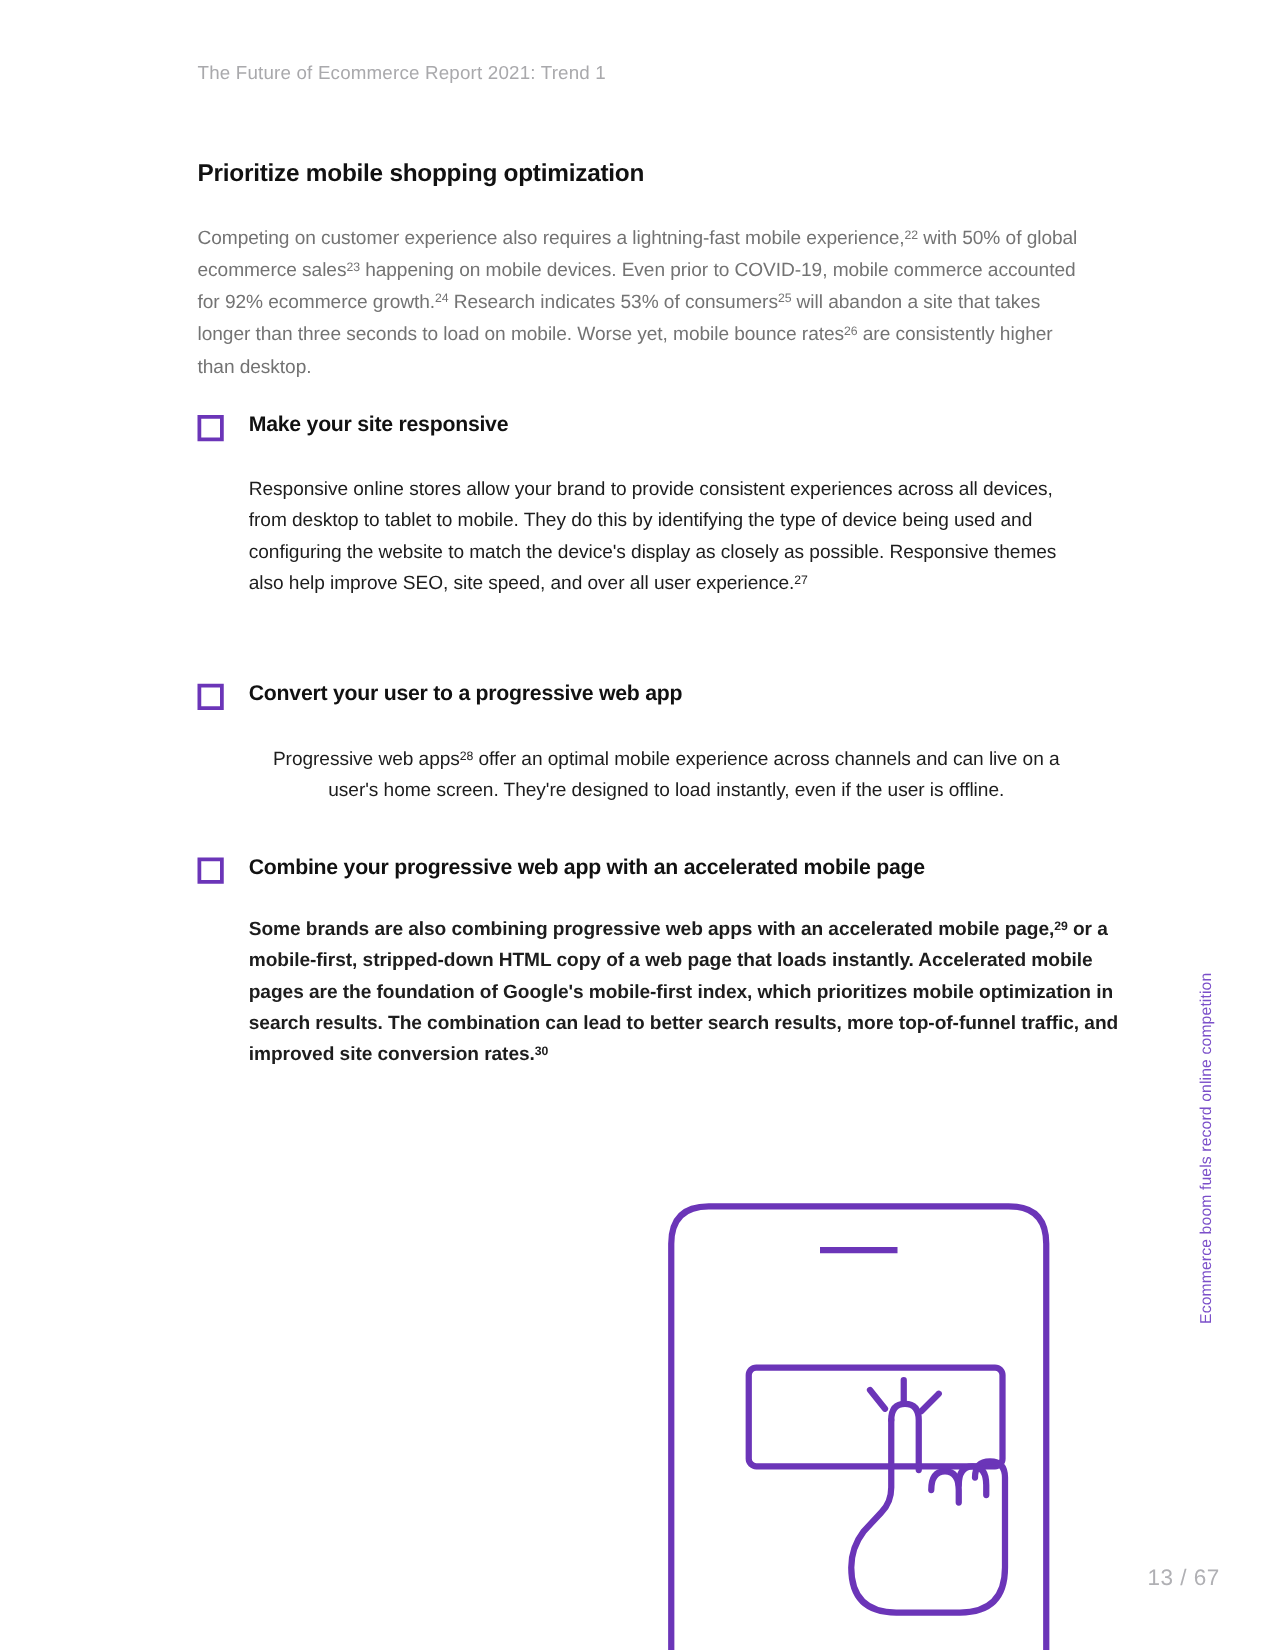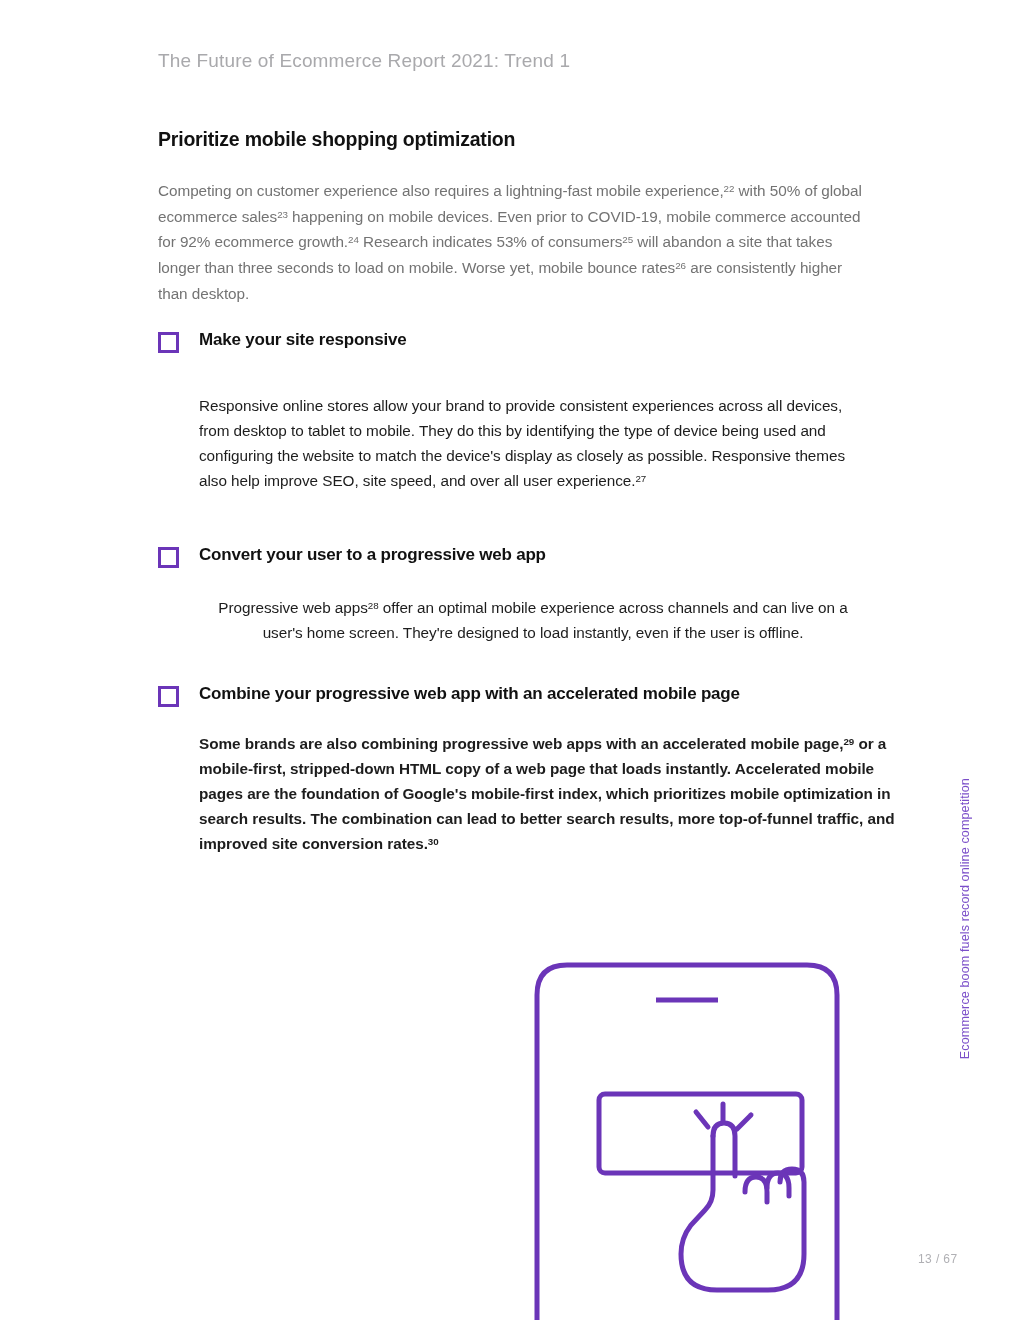--- a/index.html
+++ b/index.html
@@ -17,21 +17,21 @@
     font-family: "Liberation Sans", "DejaVu Sans", sans-serif;
     color: #1a1a1a;
     -webkit-font-smoothing: antialiased;
   }
 
   
   .running-header {
     position: absolute;
     left: 158px;
     top: 50px;
-    font-size: 19px;
+    font-size: 15px;
     letter-spacing: 0.15px;
     color: #a9a9ac;
     font-weight: 400;
     white-space: nowrap;
   }
 
   
   .page-title {
     position: absolute;
     left: 158px;
@@ -79,21 +79,21 @@
     left: 41px;
     top: 0px;
     font-size: 17px;
     font-weight: bold;
     letter-spacing: -0.2px;
     color: #111111;
     white-space: nowrap;
   }
   .section-body {
     margin-left: 41px;
-    margin-top: 37px;
+    margin-top: 23px;
     font-size: 15.3px;
     line-height: 25px;
     color: #1d1d1d;
     letter-spacing: -0.05px;
     width: 660px;
   }
 
   .sec-1 { top: 330px; }
   .sec-2 { top: 545px; }
   .sec-3 { top: 684px; }
@@ -117,21 +117,21 @@
     white-space: nowrap;
     transform-origin: right top;
     transform: rotate(-90deg) translate(-100%, 0);
   }
 
   
   .page-number {
     position: absolute;
     left: 918px;
     top: 1252px;
-    font-size: 12px;
+    font-size: 18px;
     color: #b0b0b4;
     letter-spacing: 0.4px;
     white-space: nowrap;
   }
 
   
   .illustration {
     position: absolute;
     left: 515px;
     top: 940px;

